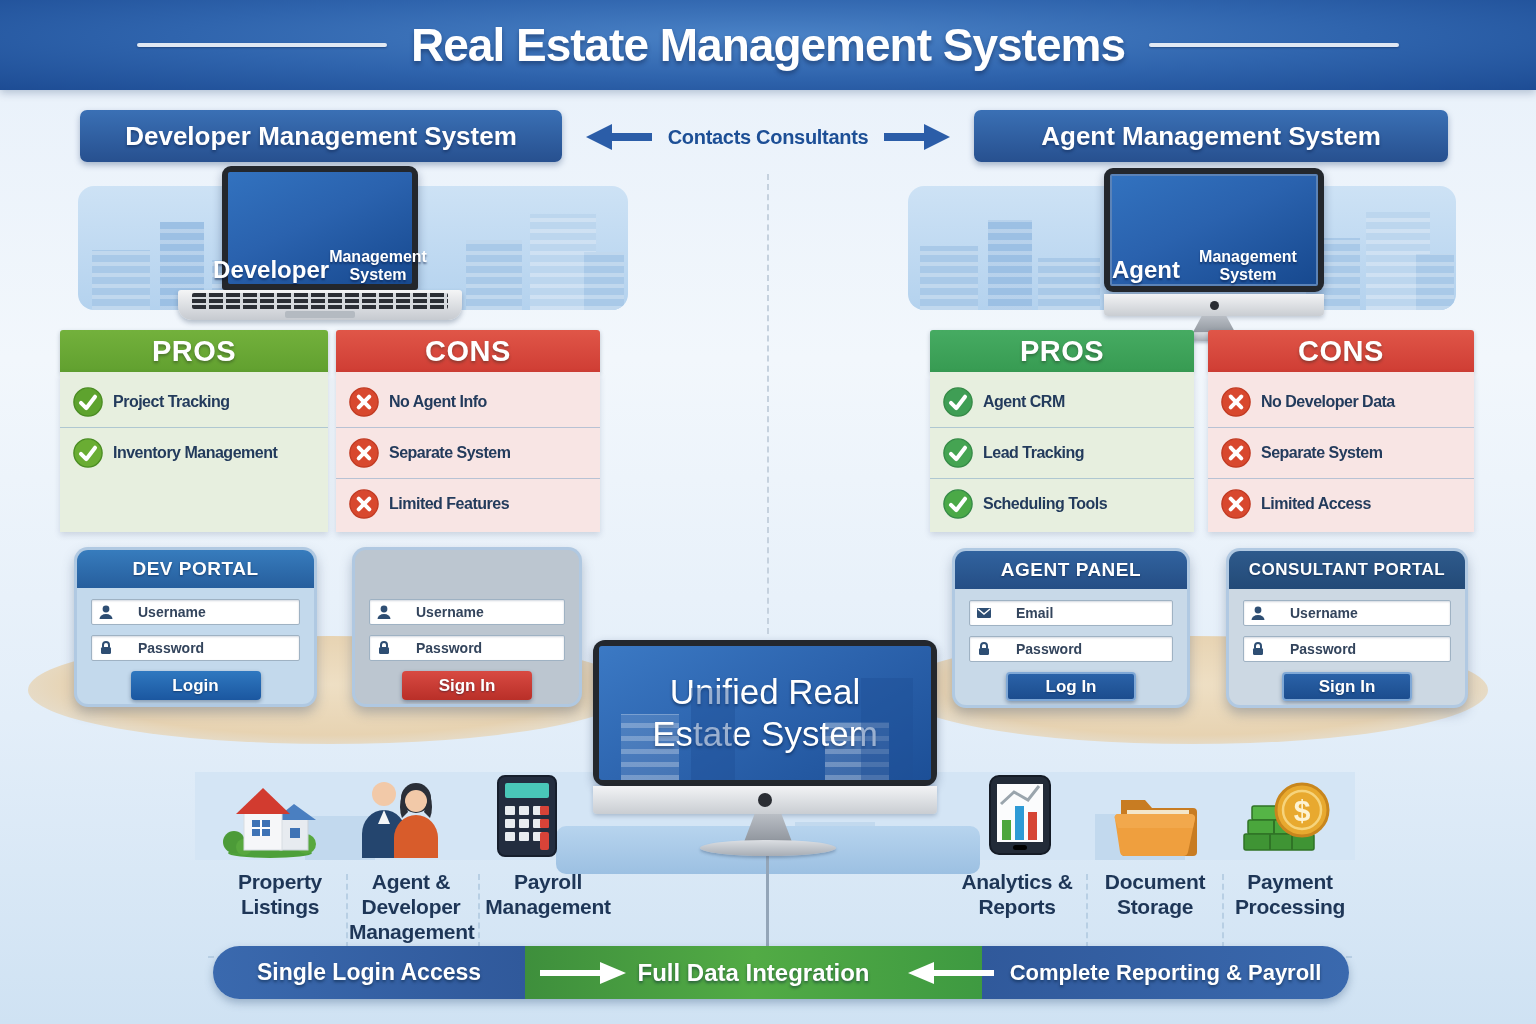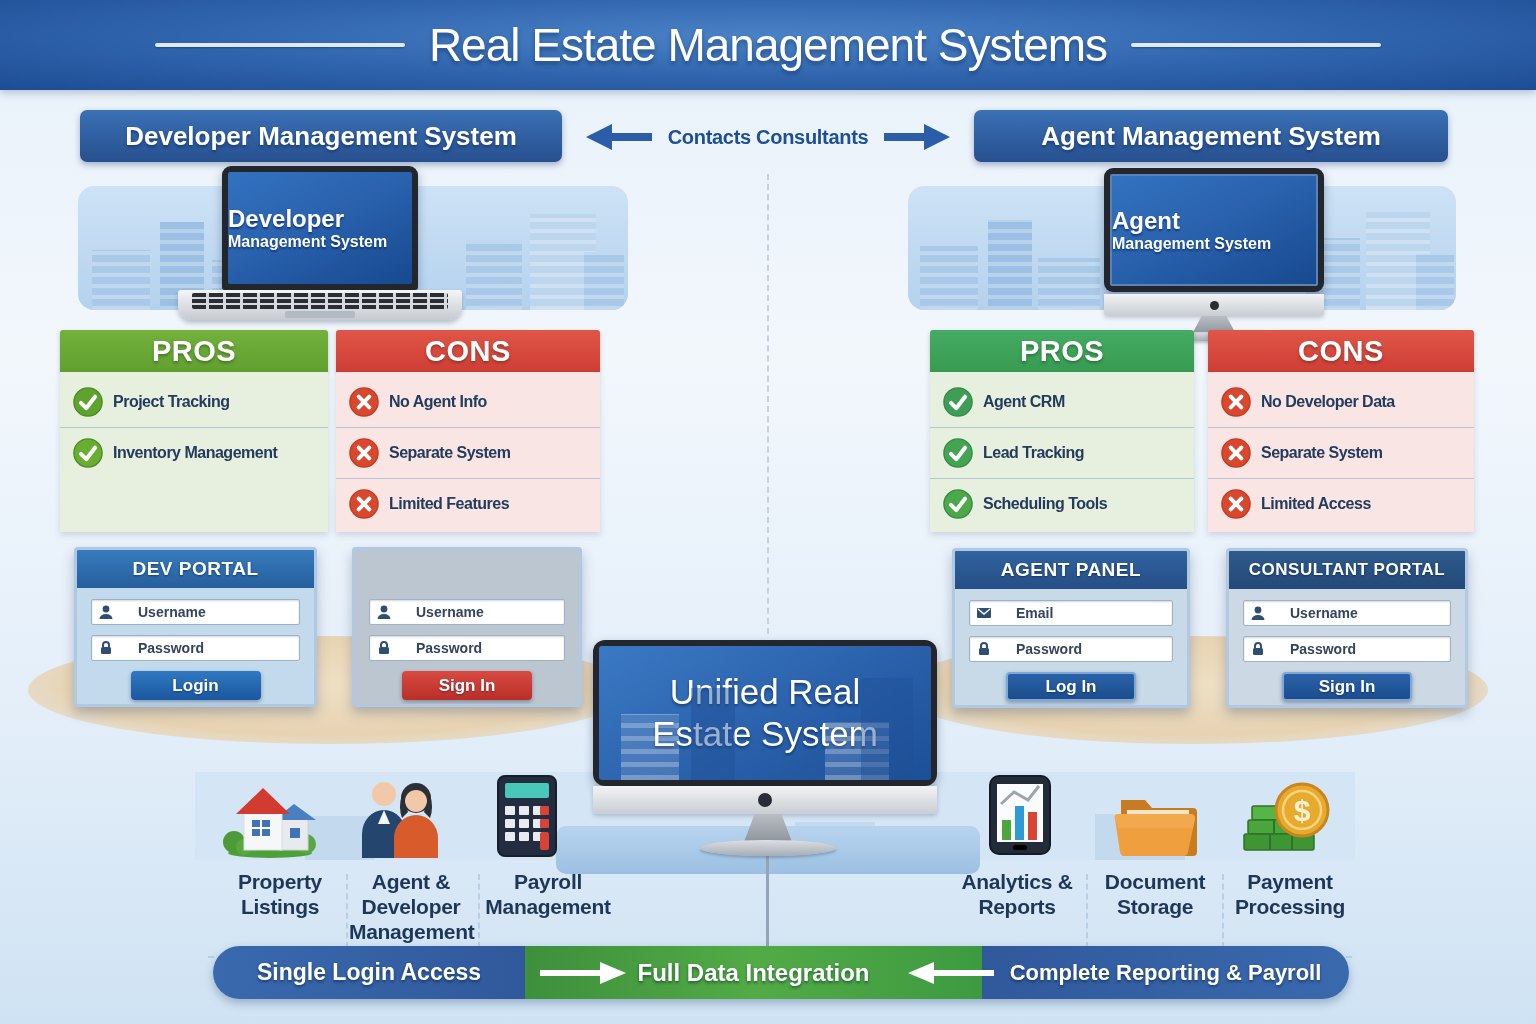--- a/index.html
+++ b/index.html
@@ -7,21 +7,21 @@
   body{font-family:"Liberation Sans","DejaVu Sans",sans-serif;
        background:linear-gradient(180deg,#e7f0fa 0%,#f2f7fc 35%,#e3eef9 70%,#cfe2f3 100%)}
   .abs{position:absolute}
   #canvas{position:relative;width:1536px;height:1024px}
 
   
   .header{left:0;top:0;width:1536px;height:90px;
     background:radial-gradient(ellipse at 50% 40%,#4a82c6 0%,#2f64ad 55%,#1d4c94 100%);
     display:flex;align-items:center;justify-content:center;gap:24px;
     box-shadow:0 3px 8px rgba(20,50,100,.25)}
-  .page-title{color:#fff;font-size:46px;font-weight:normal;letter-spacing:-1px;
+  .page-title{color:#fff;font-size:46px;font-weight:bold;letter-spacing:-1px;
     text-shadow:0 3px 4px rgba(10,30,70,.45);white-space:nowrap}
   .hrule{height:4px;width:250px;background:rgba(255,255,255,.85);border-radius:2px;
     box-shadow:0 1px 2px rgba(10,30,70,.4)}
 
   
   .sys-header{top:110px;height:52px;border-radius:7px;
     background:linear-gradient(180deg,var(--band-blue,#3a70b5),#27508f);
     display:flex;align-items:center;justify-content:center;
     color:#fff;font-size:26px;font-weight:bold;text-shadow:0 2px 3px rgba(10,30,70,.5);
     box-shadow:0 3px 6px rgba(30,60,110,.35)}
@@ -29,21 +29,21 @@
     justify-content:center;color:#1d4f96;font-size:20px;font-weight:bold;letter-spacing:-.3px;white-space:nowrap}
 
   
   .skyline{top:186px;height:124px;border-radius:16px;overflow:hidden;
     background:linear-gradient(180deg,#cde2f5,#b4d2ee)}
   .b{position:absolute;bottom:0;background:#a9c9e8;
      background-image:repeating-linear-gradient(0deg,rgba(255,255,255,.28) 0 4px,transparent 4px 11px)}
   .bezel{background:#23272d;border-radius:9px 9px 3px 3px;padding:6px;box-shadow:0 4px 10px rgba(20,40,80,.35)}
   .screen-blue{width:100%;height:100%;border-radius:2px;
     background:linear-gradient(155deg,#3272bf 0%,#2a62ae 45%,#17498f 100%);
-    display:flex;flex-direction:column;align-items:flex-start;justify-content:center;color:#fff;text-align:center}
+    display:flex;align-items:flex-end;justify-content:center;color:#fff;text-align:center}
   .dev-line1{font-size:24px;font-weight:bold;text-shadow:0 2px 2px rgba(0,20,60,.5)}
   .dev-line2{font-size:16px;font-weight:bold;text-shadow:0 2px 2px rgba(0,20,60,.5)}
   .laptop-base{left:178px;top:290px;width:284px;height:30px;
     background:linear-gradient(180deg,#f4f5f6,#c6cad0);border-radius:3px 3px 14px 14px;
     box-shadow:0 3px 5px rgba(40,60,90,.3)}
   .kb{position:absolute;left:14px;right:14px;top:3px;height:16px;border-radius:2px;
     background-image:repeating-linear-gradient(0deg,transparent 0 4px,#d6dade 4px 6px),
                      repeating-linear-gradient(90deg,#2b2f35 0 14px,#d6dade 14px 17px)}
   .trackpad{position:absolute;left:50%;transform:translateX(-50%);top:21px;width:70px;height:7px;
     background:#b4bac1;border-radius:2px}
@@ -63,21 +63,21 @@
   .pc-body{position:absolute;top:42px;bottom:0;left:0;right:0;padding:4px 0;
     box-shadow:0 3px 6px rgba(60,80,110,.18)}
   .pc-body.greenbg{background:#e7efdf}
   .pc-body.redbg{background:#f8e5e4}
   .pc-row{display:flex;align-items:center;gap:10px;padding:0 13px;height:51px}
   .pc-row + .pc-row{border-top:1px solid rgba(120,160,195,.5)}
   .pc-text{font-size:16px;font-weight:bold;letter-spacing:-.5px;color:#233b5c;white-space:nowrap}
 
   
   .tan{border-radius:50%;background:radial-gradient(ellipse at 50% 45%,#eedfc4 0%,#e7d3b2 60%,rgba(231,211,178,0) 100%)}
-  .card{border-radius:4px;border:3px solid rgba(175,200,225,.95);
+  .card{border-radius:14px;border:3px solid rgba(175,200,225,.95);
     box-shadow:0 6px 12px rgba(70,90,120,.35);overflow:hidden}
   .card-head{height:38px;display:flex;align-items:center;justify-content:center;color:#fff;
     font-weight:bold;letter-spacing:.5px;text-shadow:0 1px 2px rgba(0,20,50,.5);white-space:nowrap}
   .card-body{position:absolute;left:0;right:0;top:38px;bottom:0;padding:11px 14px 0}
   .field{position:relative;height:26px;margin-bottom:10px}
   .field input{width:100%;height:26px;border:1px solid #9fb2c3;border-radius:2px;background:#fff;
     padding:0 6px 0 46px;font-size:14px;font-family:inherit;color:#2f3e52;
     box-shadow:inset 0 1px 2px rgba(80,100,130,.25)}
   .field input::placeholder{color:#33445c;opacity:1;font-weight:600}
   .f-icon{position:absolute;left:7px;top:5px;width:16px;height:16px}

